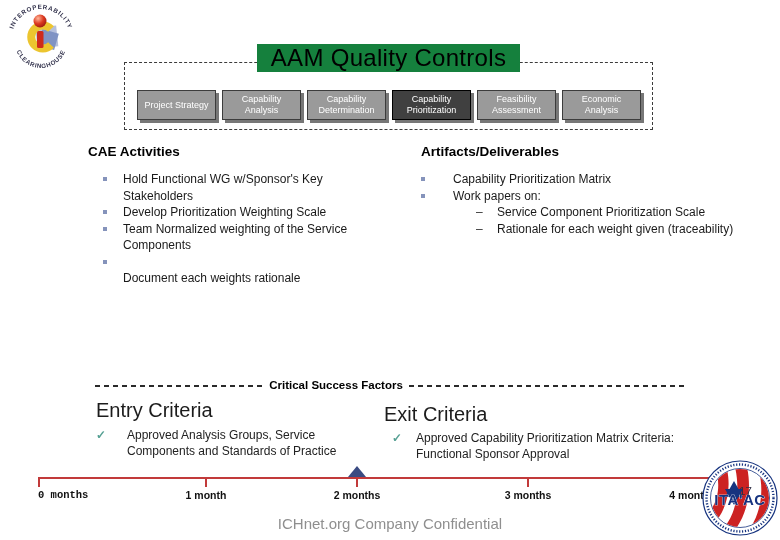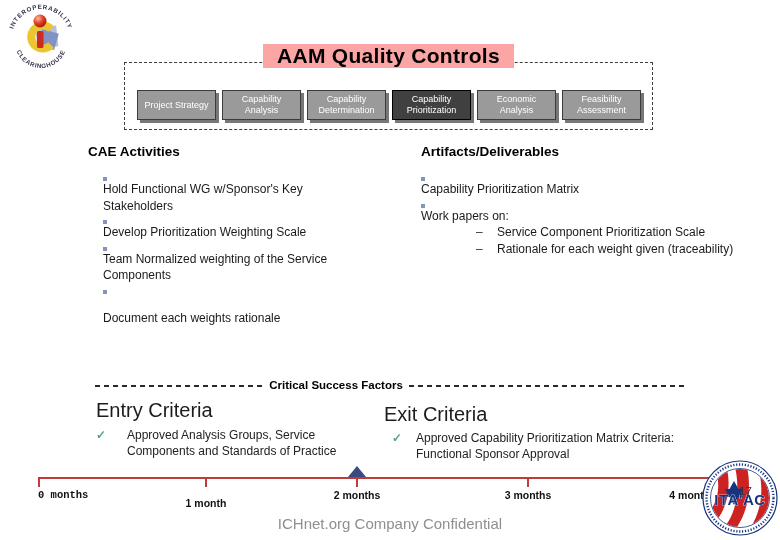--- a/index.html
+++ b/index.html
@@ -3,33 +3,33 @@
 <meta charset="utf-8">
 <style>
   html,body{margin:0;padding:0;background:#fff;}
   .slide{position:relative;width:780px;height:540px;background:#fff;overflow:hidden;
          font-family:"Liberation Sans",sans-serif;color:#1a1a1a;}
 
   
   .proc-rect{position:absolute;left:124px;top:62px;width:527px;height:66px;
              border:1px dashed #3c3c3c;}
   .slide-title{position:absolute;left:124px;top:44px;width:529px;text-align:center;z-index:2;}
-  .slide-title span{display:inline-block;background:#fca5a5;padding:0 14px;
-             font-size:21px;font-weight:bold;color:#000;letter-spacing:.3px;}
+  .slide-title span{display:inline-block;background:#15803d;padding:0 14px;
+             font-size:24px;font-weight:normal;color:#000;letter-spacing:.3px;}
   .boxes{position:absolute;left:137px;top:90px;display:flex;gap:6px;z-index:3;}
   .pbox{width:79px;height:30px;box-sizing:border-box;background:#9a9a9a;
         border:1px solid #3c3c3c;box-shadow:3px 3px 0 #777;
         color:#fff;font-size:9px;line-height:11px;text-align:center;
         display:flex;align-items:center;justify-content:center;padding:1px 2px;}
   .pbox.active{background:#404040;border-color:#000;}
 
   
   .col-heading{position:absolute;font-size:13.5px;font-weight:bold;color:#000;}
   .list{position:absolute;}
-  .li{display:flex;align-items:flex-start;flex-direction:column;}
+  .li{display:flex;align-items:flex-start;}
   .sq{flex:0 0 auto;width:4px;height:4px;background:#8593bb;margin:6px 16px 0 0;}
   .sq.art{margin-right:28px;}
   .li-text{font-size:12px;line-height:16.5px;color:#1a1a1a;}
   .subli{display:flex;margin-left:55px;}
   .dash{flex:0 0 21px;font-size:12px;line-height:16.5px;color:#333;}
 
   
   .dashline{position:absolute;top:385px;height:1.8px;
             background:repeating-linear-gradient(90deg,#2a2a2a 0 5px,transparent 5px 9px);}
   .csf-label{position:absolute;left:263px;top:379px;width:146px;text-align:center;
@@ -89,22 +89,22 @@
 
   <div class="proc-rect"></div>
   <div class="slide-title">
     <span>AAM Quality Controls</span>
   </div>
   <div class="boxes">
     <div class="pbox">Project Strategy</div>
     <div class="pbox">Capability Analysis</div>
     <div class="pbox">Capability Determination</div>
     <div class="pbox active">Capability Prioritization</div>
+    <div class="pbox">Feasibility Assessment</div>
     <div class="pbox">Economic Analysis</div>
-    <div class="pbox">Feasibility Assessment</div>
   </div>
 
   <div class="col-heading" style="left:88px;top:144px;">CAE Activities</div>
   <div class="list" style="left:103px;top:171px;width:280px;">
     <div class="li">
       <span class="sq"></span>
       <span class="li-text" style="width:250px;">Hold Functional WG w/Sponsor's Key Stakeholders</span>
     </div>
     <div class="li">
       <span class="sq"></span>
@@ -157,21 +157,21 @@
   </div>
 
   <div class="tl-line"></div>
   <div class="tick" style="left:38px;"></div>
   <div class="tick" style="left:205px;"></div>
   <div class="tick" style="left:356px;"></div>
   <div class="tick" style="left:527px;"></div>
   <div class="tick" style="left:712px;"></div>
   <div class="tri"></div>
   <div class="tl-label" style="left:38px;font-family:Liberation Mono, monospace;">0 months</div>
-  <div class="tl-label tl-center" style="left:166px;margin-top:8px;">1 month</div>
+  <div class="tl-label tl-center" style="left:166px;">1 month</div>
   <div class="tl-label tl-center" style="left:317px;">2 months</div>
   <div class="tl-label tl-center" style="left:488px;">3 months</div>
   <div class="tl-label" style="left:640px;width:76px;text-align:right;">4 months</div>
 
   <div class="footer">ICHnet.org Company Confidential</div>
   <div class="pagenum">17</div>
 
   <svg class="seal" width="78" height="82" viewBox="0 0 78 82">
     <defs>
       <clipPath id="sealClip">

